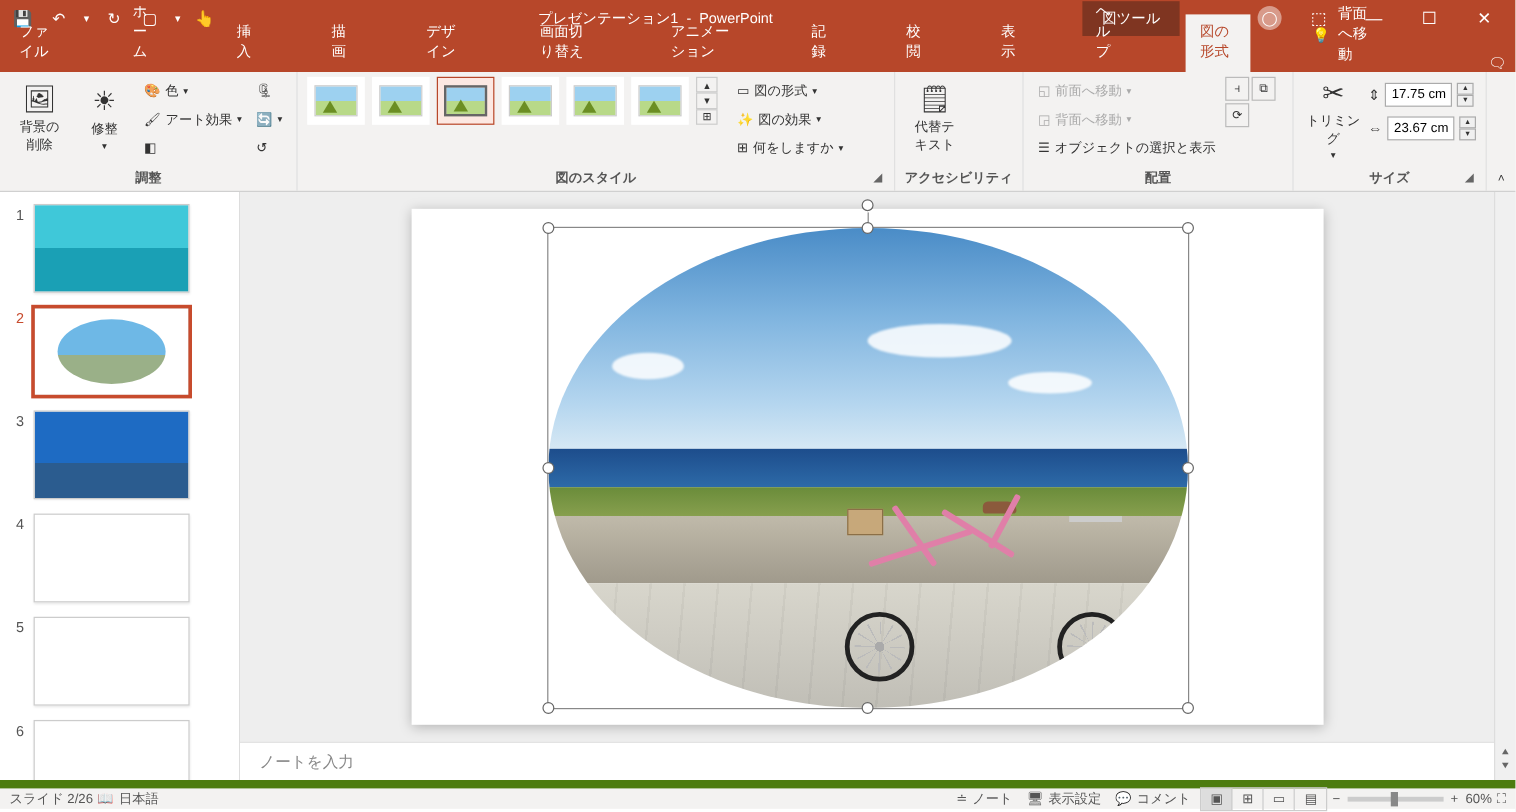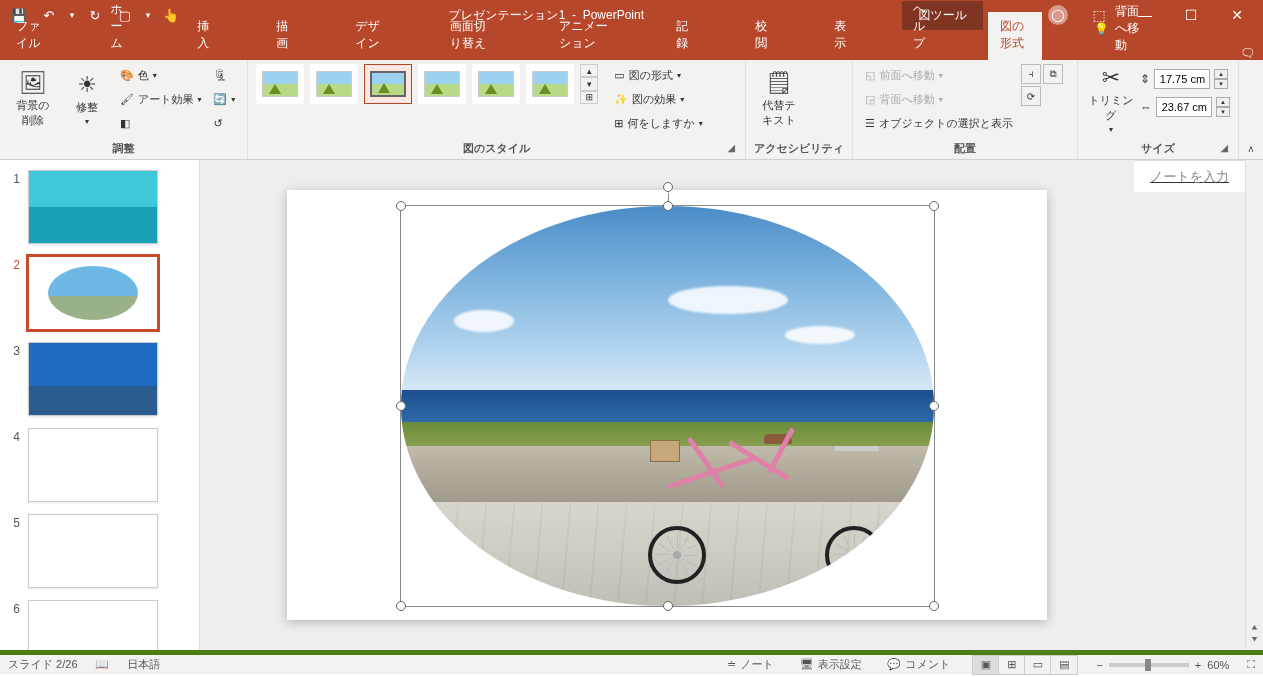--- a/index.html
+++ b/index.html
@@ -46,21 +46,21 @@
 .thumb-pane::-webkit-scrollbar-track { background:#f0f0f0; }
 .thumb-pane::-webkit-scrollbar-thumb { background:#c0c0c0; border:2px solid #f0f0f0; }
 .slide-item { display:flex; gap:8px; margin-bottom:12px; }
 .slide-num { width:14px; text-align:right; font-size:12px; color:#555; padding-top:2px; }
 .slide-thumb { width:130px; height:74px; background:#fff; border:1px solid #ccc; box-shadow:0 1px 2px rgba(0,0,0,0.1); cursor:pointer; overflow:hidden; position:relative; }
 .slide-thumb.active { outline:3px solid #c74b2d; outline-offset:-1px; }
 .slide-thumb.s1 { background:linear-gradient(#3fc8d9 50%,#1aa0b5 50%); }
 .slide-thumb.s2 { display:flex; align-items:center; justify-content:center; }
 .slide-thumb.s2 .oval { width:90px; height:54px; border-radius:50%; background:linear-gradient(#6eb8e6 55%,#9ab088 55%); }
 .slide-thumb.s3 { background:linear-gradient(#1e6bc3 60%,#2b5c8f 60%); }
-.canvas-area { flex:1; display:flex; flex-direction:row;text-decoration:underline; }
+.canvas-area { flex:1; display:flex; flex-direction:column; }
 .slide-canvas-wrap { flex:1; display:flex; align-items:center; justify-content:center; overflow:hidden; position:relative; }
 .slide-canvas { width:760px; height:430px; background:#fff; box-shadow:0 2px 10px rgba(0,0,0,0.25); position:relative; }
 .sel-box { position:absolute; border:1px solid #888; }
 .sel-box .handle { position:absolute; width:10px; height:10px; background:#fff; border:1px solid #666; border-radius:50%; }
 .sel-box .h-tl{top:-5px;left:-5px} .sel-box .h-tr{top:-5px;right:-5px} .sel-box .h-bl{bottom:-5px;left:-5px} .sel-box .h-br{bottom:-5px;right:-5px}
 .sel-box .h-t{top:-5px;left:calc(50% - 5px)} .sel-box .h-b{bottom:-5px;left:calc(50% - 5px)} .sel-box .h-l{top:calc(50% - 5px);left:-5px} .sel-box .h-r{top:calc(50% - 5px);right:-5px}
 .sel-box .rot { position:absolute; top:-24px; left:calc(50% - 5px); width:10px; height:10px; border:1px solid #666; border-radius:50%; background:#fff; }
 .sel-box .rot::before { content:""; position:absolute; left:4px; top:10px; width:1px; height:10px; background:#888; }
 .oval-img { width:100%; height:100%; border-radius:50%; overflow:hidden; position:relative; }
 .oval-img .sky { position:absolute; top:0; left:0; right:0; height:46%; background:linear-gradient(180deg,#4a8cc7 0%,#7fb4df 40%,#b5d6ef 80%,#d6e8f4 100%); }
@@ -74,21 +74,21 @@
 .bike .wheel { position:absolute; border:4px solid #222; border-radius:50%; width:58px; height:58px; bottom:6px; }
 .bike .wheel::before { content:""; position:absolute; inset:4px; border-radius:50%; background:radial-gradient(circle,#aaa 0 4px,transparent 4px), repeating-conic-gradient(#bbb 0 4deg,transparent 4deg 30deg); }
 .bike .w1 { left:2px; } .bike .w2 { right:8px; }
 .bike .bar { position:absolute; background:#e07fa8; height:5px; border-radius:2px; }
 .bike .seat { position:absolute; left:48%; top:4px; width:28px; height:10px; background:#8b5a3c; border-radius:6px 10px 4px 4px; }
 .bike .basket { position:absolute; left:4px; top:10px; width:30px; height:22px; background:#c7a87a; border:1px solid #8b6f47; }
 .bike .rack { position:absolute; right:12px; top:16px; width:44px; height:5px; background:#ccc; }
 .notes-pane { height:32px; background:#fff; border-top:1px solid #ddd; display:flex; align-items:center; padding:0 16px; color:#888; font-size:13px; }
 .canvas-scroll { width:18px; background:#f0f0f0; border-left:1px solid #ddd; position:relative; }
 .canvas-scroll .arrows { position:absolute; bottom:4px; left:0; right:0; text-align:center; font-size:10px; color:#666; line-height:12px; }
-.statusbar { height:24px; background:#f3f2f1; border-top:5px solid #4d7c0f; display:flex; align-items:center; font-size:11px; color:#555; padding:0 8px; gap:18px; }
+.statusbar { height:24px; background:#f3f2f1; border-top:7px solid #4d7c0f; display:flex; align-items:center; font-size:11px; color:#555; padding:0 8px; gap:4px; }
 .statusbar .spacer { flex:1; }
 .sbtn { display:flex; align-items:center; gap:4px; cursor:pointer; padding:2px 4px; }
 .views { display:flex; gap:0; border:1px solid #ccc; }
 .views .v { width:26px; height:18px; display:flex; align-items:center; justify-content:center; border-right:1px solid #ccc; cursor:pointer; }
 .views .v.active { background:#ddd; }
 .views .v:last-child { border-right:none; }
 .zoom-slider { display:flex; align-items:center; gap:6px; }
 .zoom-slider .track { width:80px; height:4px; background:#ccc; position:relative; }
 .zoom-slider .track .thumb { position:absolute; left:36px; top:-4px; width:6px; height:12px; background:#888; }
 .arrange-icons { display:flex; flex-wrap:wrap; width:48px; gap:2px; align-content:flex-start; }

